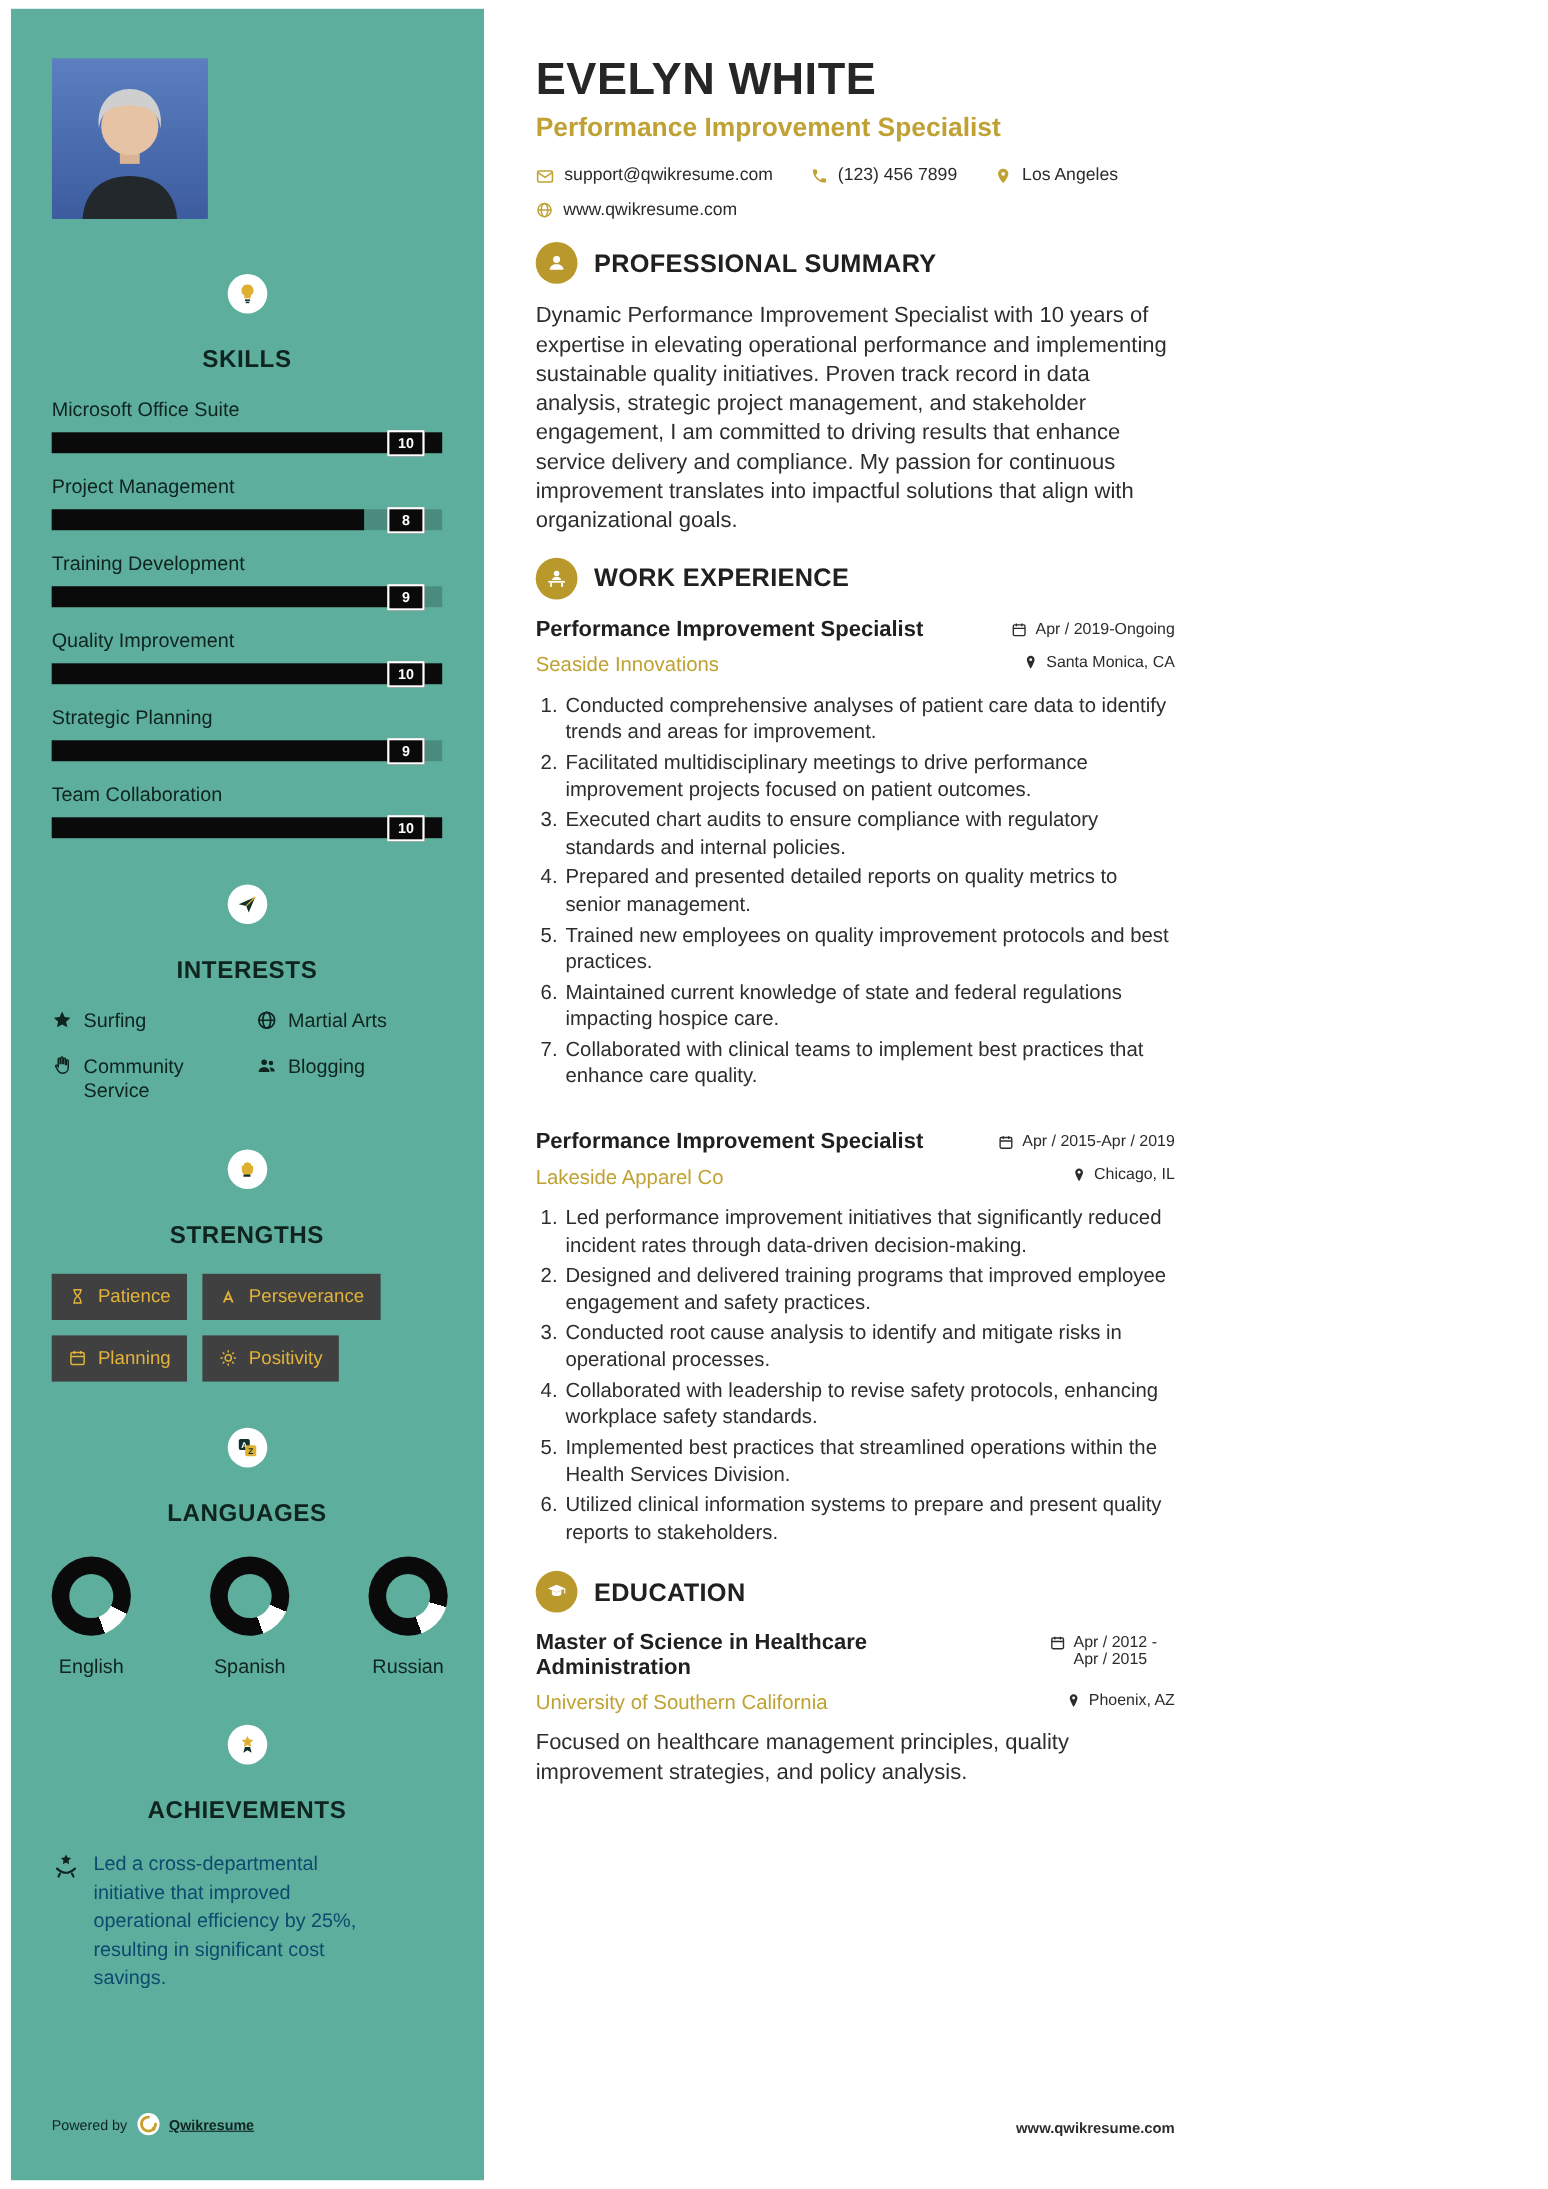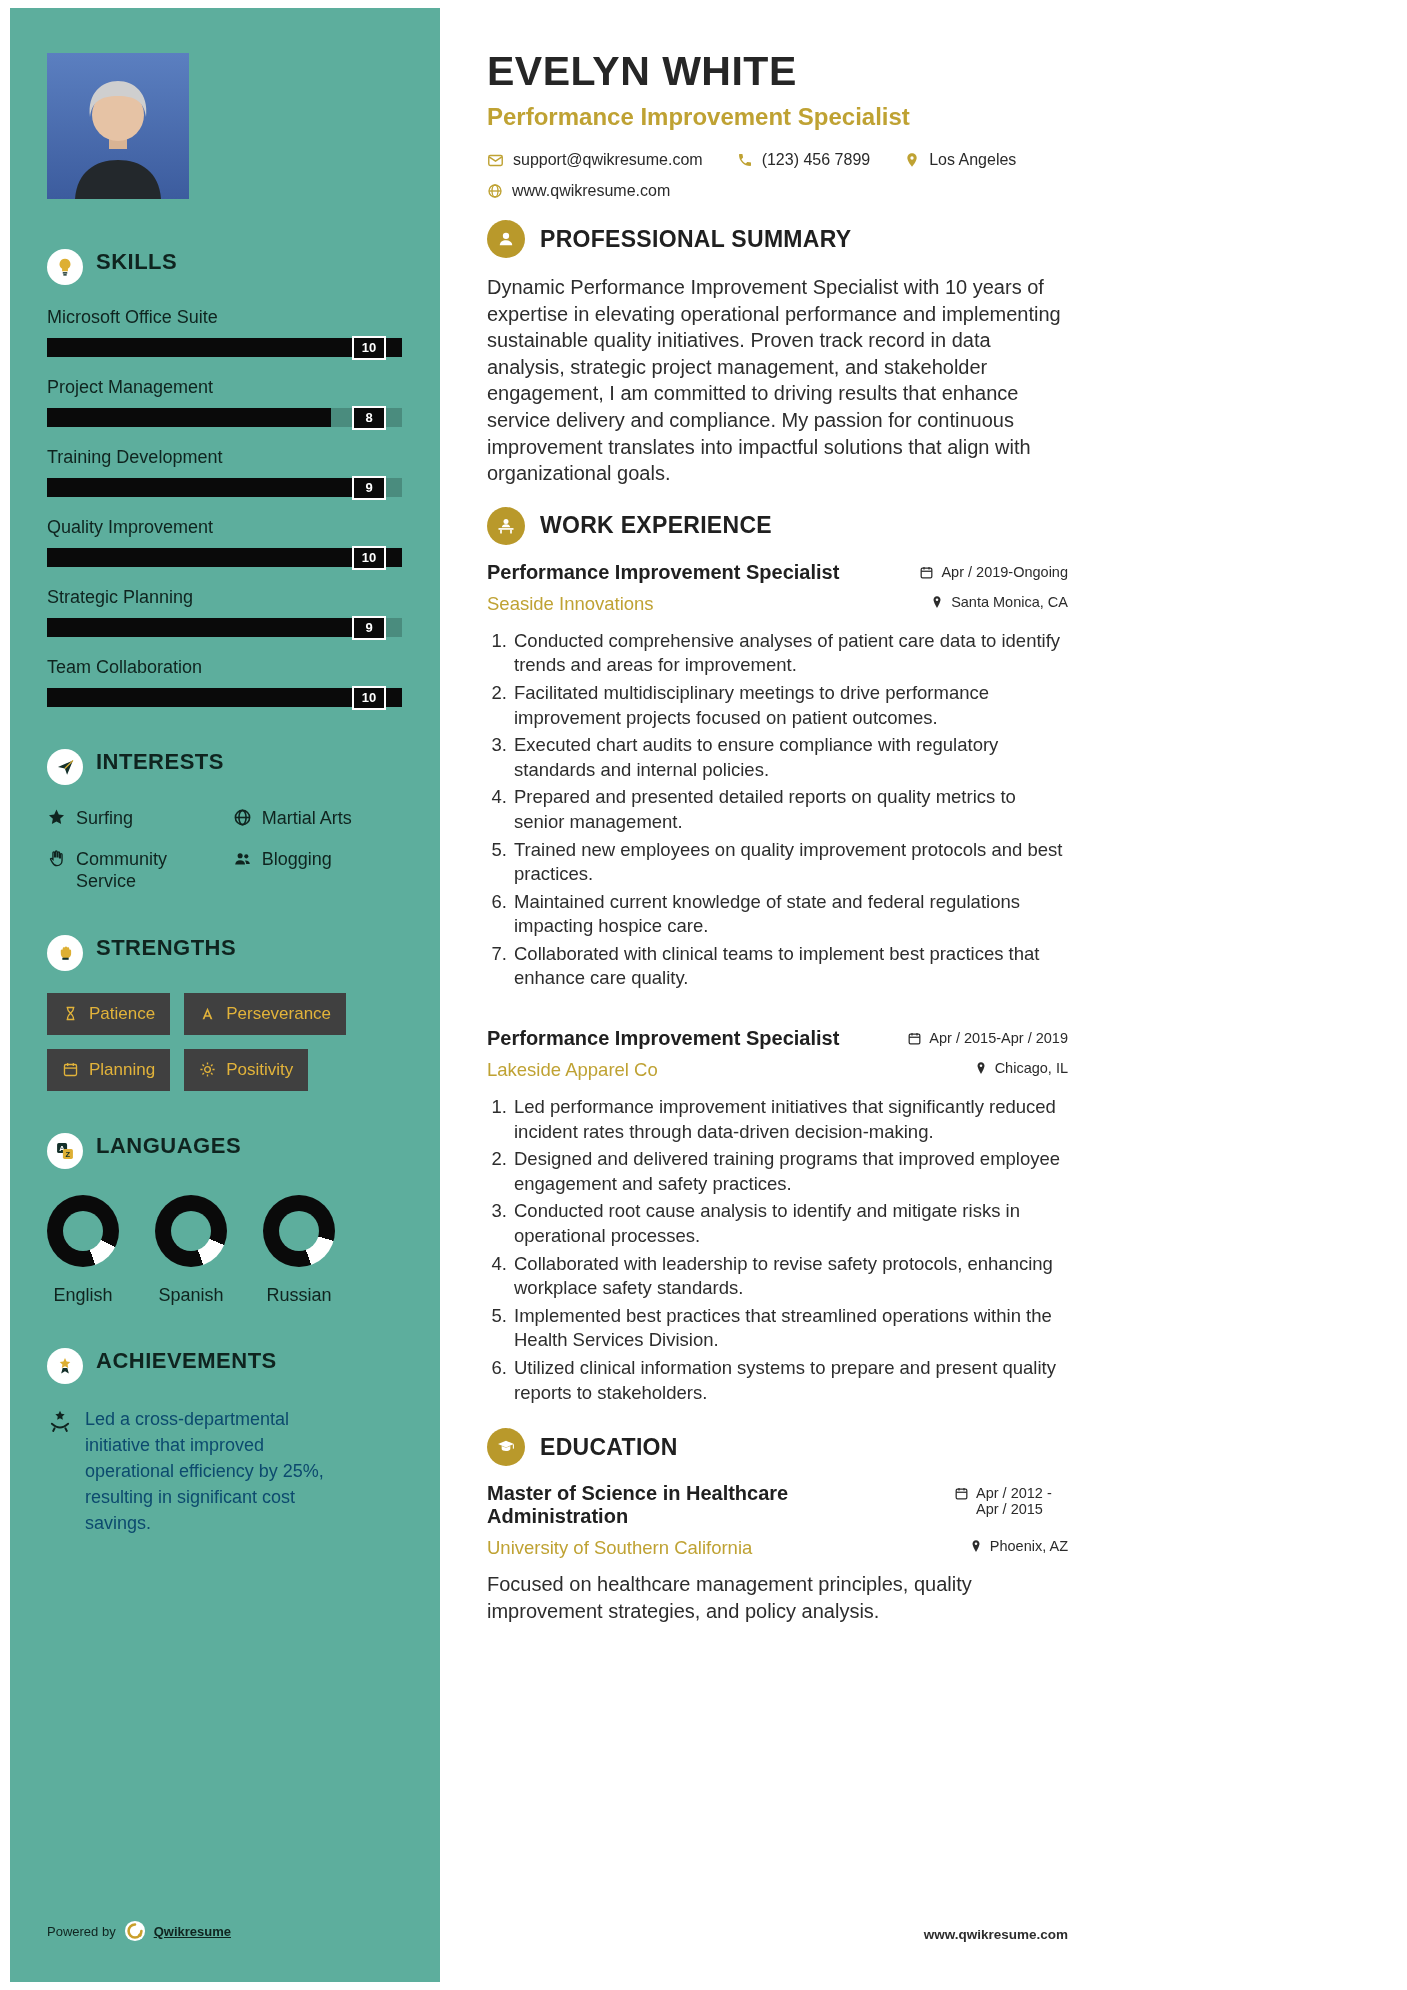--- a/index.html
+++ b/index.html
@@ -14,21 +14,21 @@
   .sidebar {
     width:430px; background:#5dae9d; padding:45px 38px 40px 37px;
     display:flex; flex-direction:column;
   }
   .photo {
     width:142px; height:146px; margin-bottom:50px; overflow:hidden; flex-shrink:0;
   }
   .photo svg { display:block; }
 
   .s-section { margin-bottom:42px; }
-  .s-head { display:flex; align-items:flex-start; gap:13px; margin-bottom:22px; }
+  .s-head { display:flex; align-items:center; gap:29px; margin-bottom:22px;flex-direction:column; }
   .s-circle {
     width:36px; height:36px; border-radius:50%; background:#ffffff;
     display:flex; align-items:center; justify-content:center; flex-shrink:0;
   }
   .s-head h2 { font-size:22px; font-weight:bold; color:#0f241f; letter-spacing:.5px; }
 
   .skill { margin-bottom:20px; }
   .skill:last-child { margin-bottom:0; }
   .skill-name { font-size:18px; color:#0f241f; margin-bottom:10px; }
   .bar { position:relative; height:19px; background:rgba(10,25,20,.22); }
@@ -40,21 +40,21 @@
     display:flex; align-items:center; justify-content:center;
   }
 
   .interests-grid { display:grid; grid-template-columns:1.05fr 1fr; row-gap:18px; column-gap:8px; }
   .interest { display:flex; gap:10px; align-items:flex-start; font-size:18px; color:#0f241f; line-height:1.25; }
   .interest svg { flex-shrink:0; margin-top:1px; }
 
   .chips { display:flex; flex-wrap:wrap; gap:14px; }
   .chip { display:inline-flex; align-items:center; gap:10px; background:#404040; color:#e2b33a; font-size:17px; padding:11px 15px; }
 
-  .langs { display:flex; gap:36px; padding-top:4px; }
+  .langs { display:flex; gap:72px; padding-top:4px; }
   .lang { display:flex; flex-direction:column; align-items:center; gap:18px; font-size:18px; color:#0f241f; }
   .donut { width:72px; height:72px; border-radius:50%; position:relative; background:#0a0a0a; }
   .donut::after { content:""; position:absolute; inset:16px; border-radius:50%; background:#5dae9d; }
 
   .ach { display:flex; gap:12px; align-items:flex-start; }
   .ach svg { flex-shrink:0; margin-top:2px; }
   .ach p { font-size:18px; line-height:1.45; color:#0c4a6e; max-width:272px; }
 
   .powered { margin-top:auto; display:flex; align-items:center; gap:8px; font-size:13px; color:#0f241f; }
   .powered a { color:#0f241f; }

